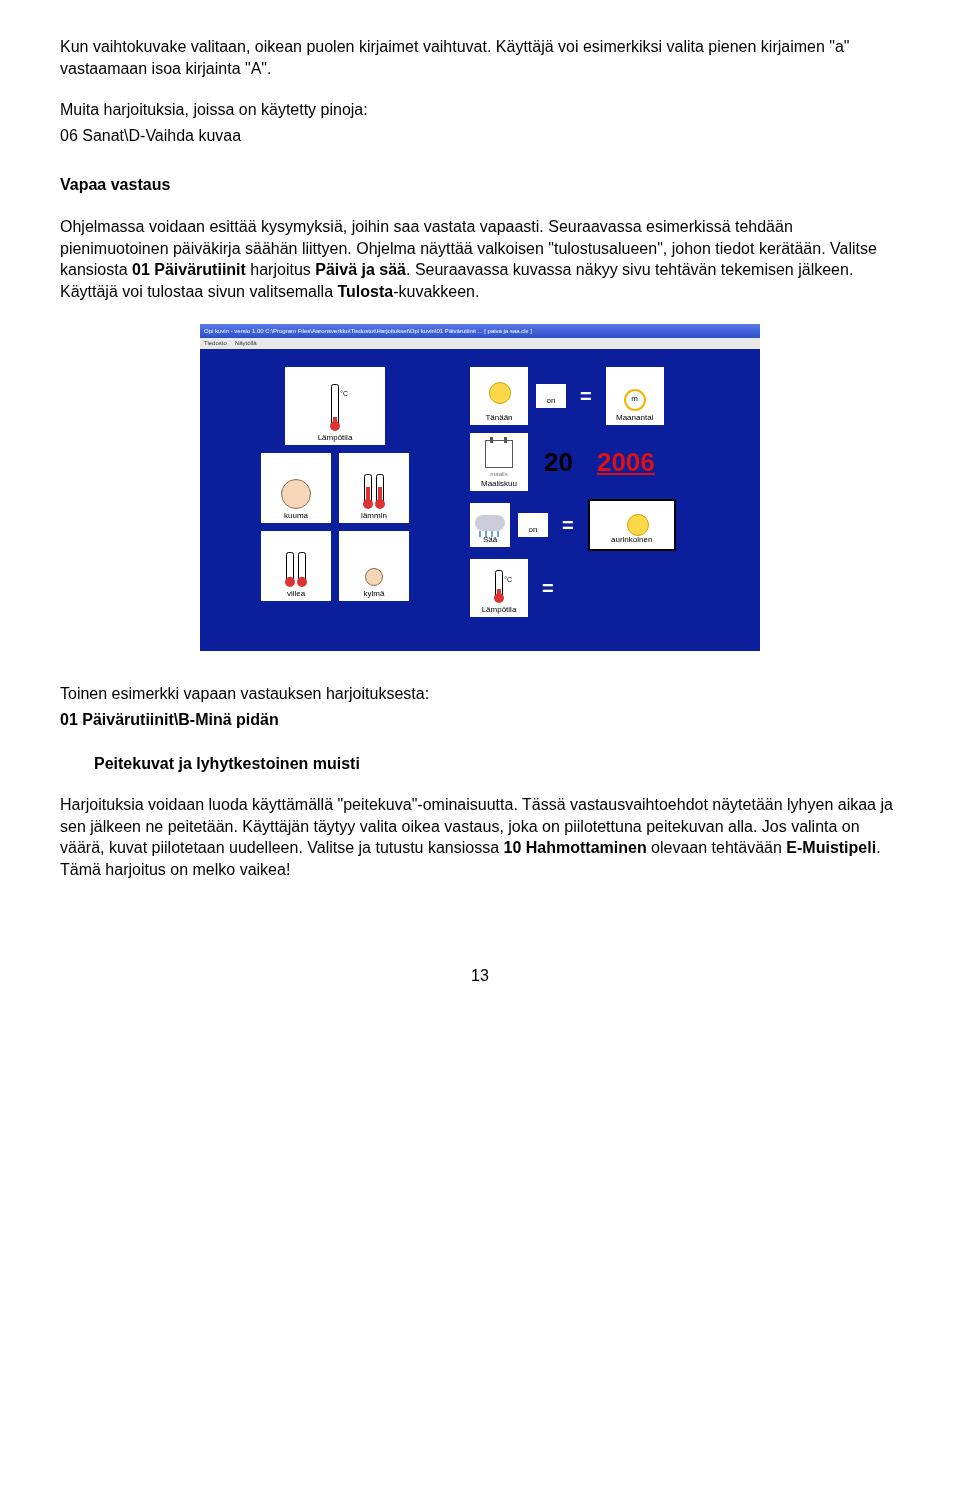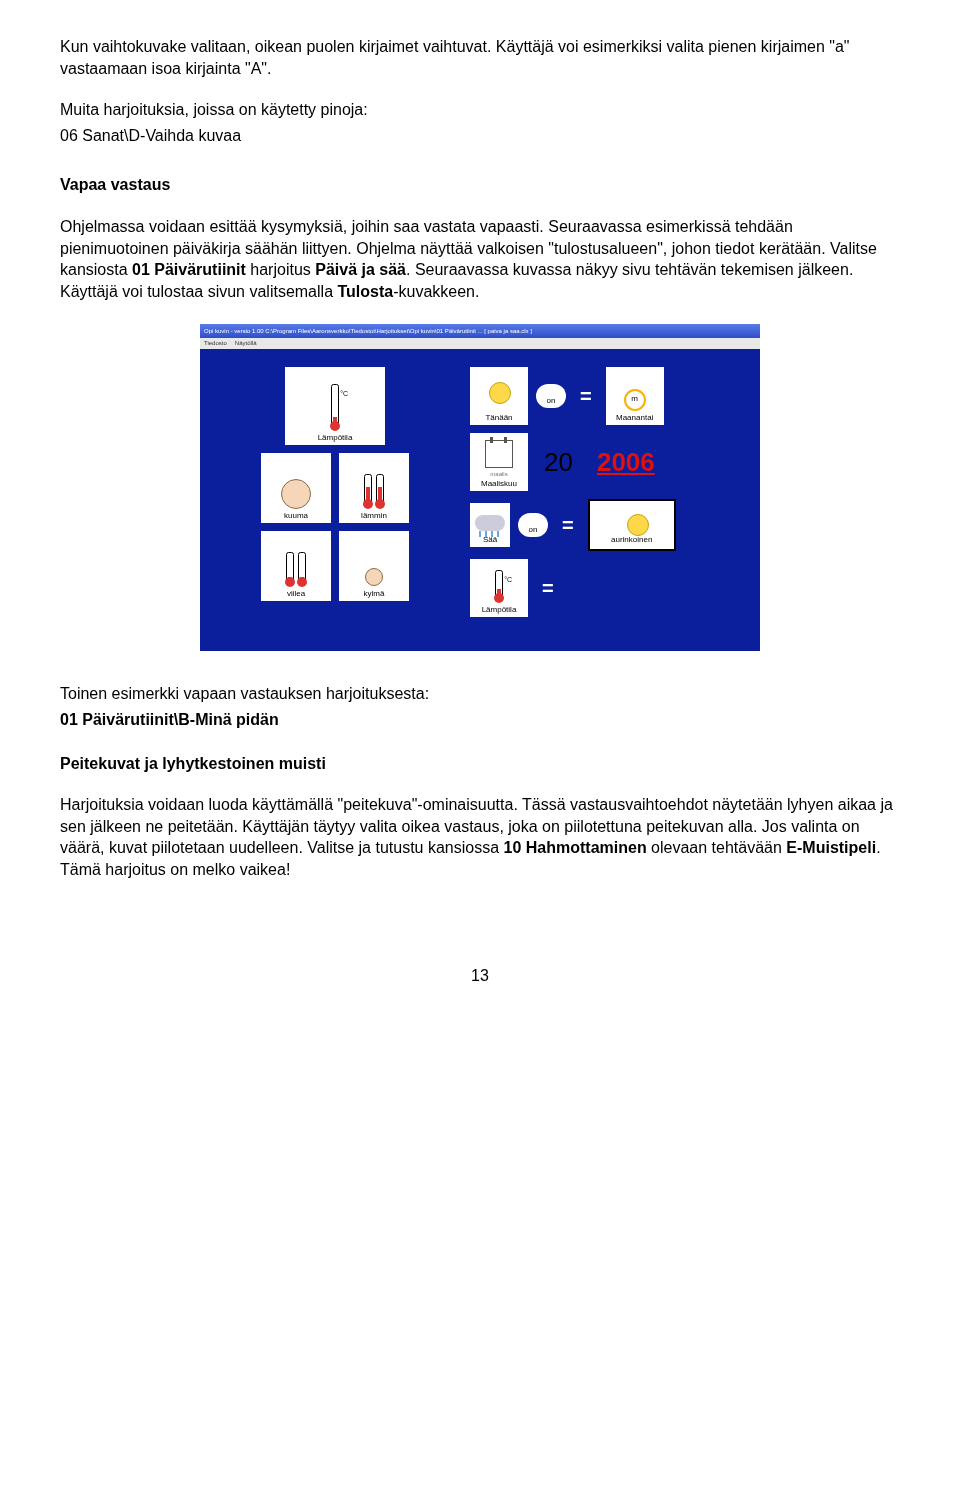--- a/index.html
+++ b/index.html
@@ -127,21 +127,21 @@
   }
   .equals {
     color: #fff;
     font-size: 20px;
     font-weight: bold;
     padding: 0 6px;
     align-self: center;
   }
   .rightcol .grid-row { align-items: center; }
   .rightcol .smallcard { width: 58px; height: 58px; }
-  .tinycard { width: 30px; height: 24px; border-radius: 14px; }
+  .tinycard { width: 30px; height: 24px; }
   .moon-badge {
     width: 22px; height: 22px;
     border: 2px solid #f5b300;
     border-radius: 50%;
     display: flex;
     align-items: center;
     justify-content: center;
     font-size: 8px;
     margin-bottom: 2px;
   }
@@ -155,21 +155,21 @@
     content:"";
     position:absolute;
     top:-4px; left:4px;
     width:3px; height:6px;
     background:#555;
     box-shadow: 14px 0 #555;
   }
   .bignum {
     color: #000;
     font-size: 26px;
-    font-weight: normal;
+    font-weight: bold;
     align-self: center;
     padding: 0 8px;
   }
   .year {
     color: #d11;
     font-size: 26px;
     font-weight: bold;
     align-self: center;
     padding: 0 8px;
     text-decoration: underline;
@@ -339,21 +339,21 @@
       </div>
     </div>
   </div>
 </div>
 
 <div class="block" style="margin-top:12px;">
   <p>Toinen esimerkki vapaan vastauksen harjoituksesta:</p>
   <p class="bold">01 Päivärutiinit\B-Minä pidän</p>
 </div>
 
-<div class="block" style="margin-top:22px;">
+<div class="block" style="margin-top:22px;margin-left:34px;">
   <p class="bold">Peitekuvat ja lyhytkestoinen muisti</p>
 </div>
 
 <div class="block">
   <p>
     <span>Harjoituksia voidaan luoda käyttämällä "peitekuva"-ominaisuutta. Tässä vastausvaihtoehdot näytetään lyhyen aikaa ja sen jälkeen ne peitetään. Käyttäjän täytyy valita oikea vastaus, joka on piilotettuna peitekuvan alla. Jos valinta on väärä, kuvat piilotetaan uudelleen. Valitse ja tutustu kansiossa </span><span class="bold">10 Hahmottaminen</span><span> olevaan tehtävään </span><span class="bold">E-Muistipeli</span><span>. Tämä harjoitus on melko vaikea!</span>
   </p>
 </div>
 
 <div class="pagenum">13</div>

